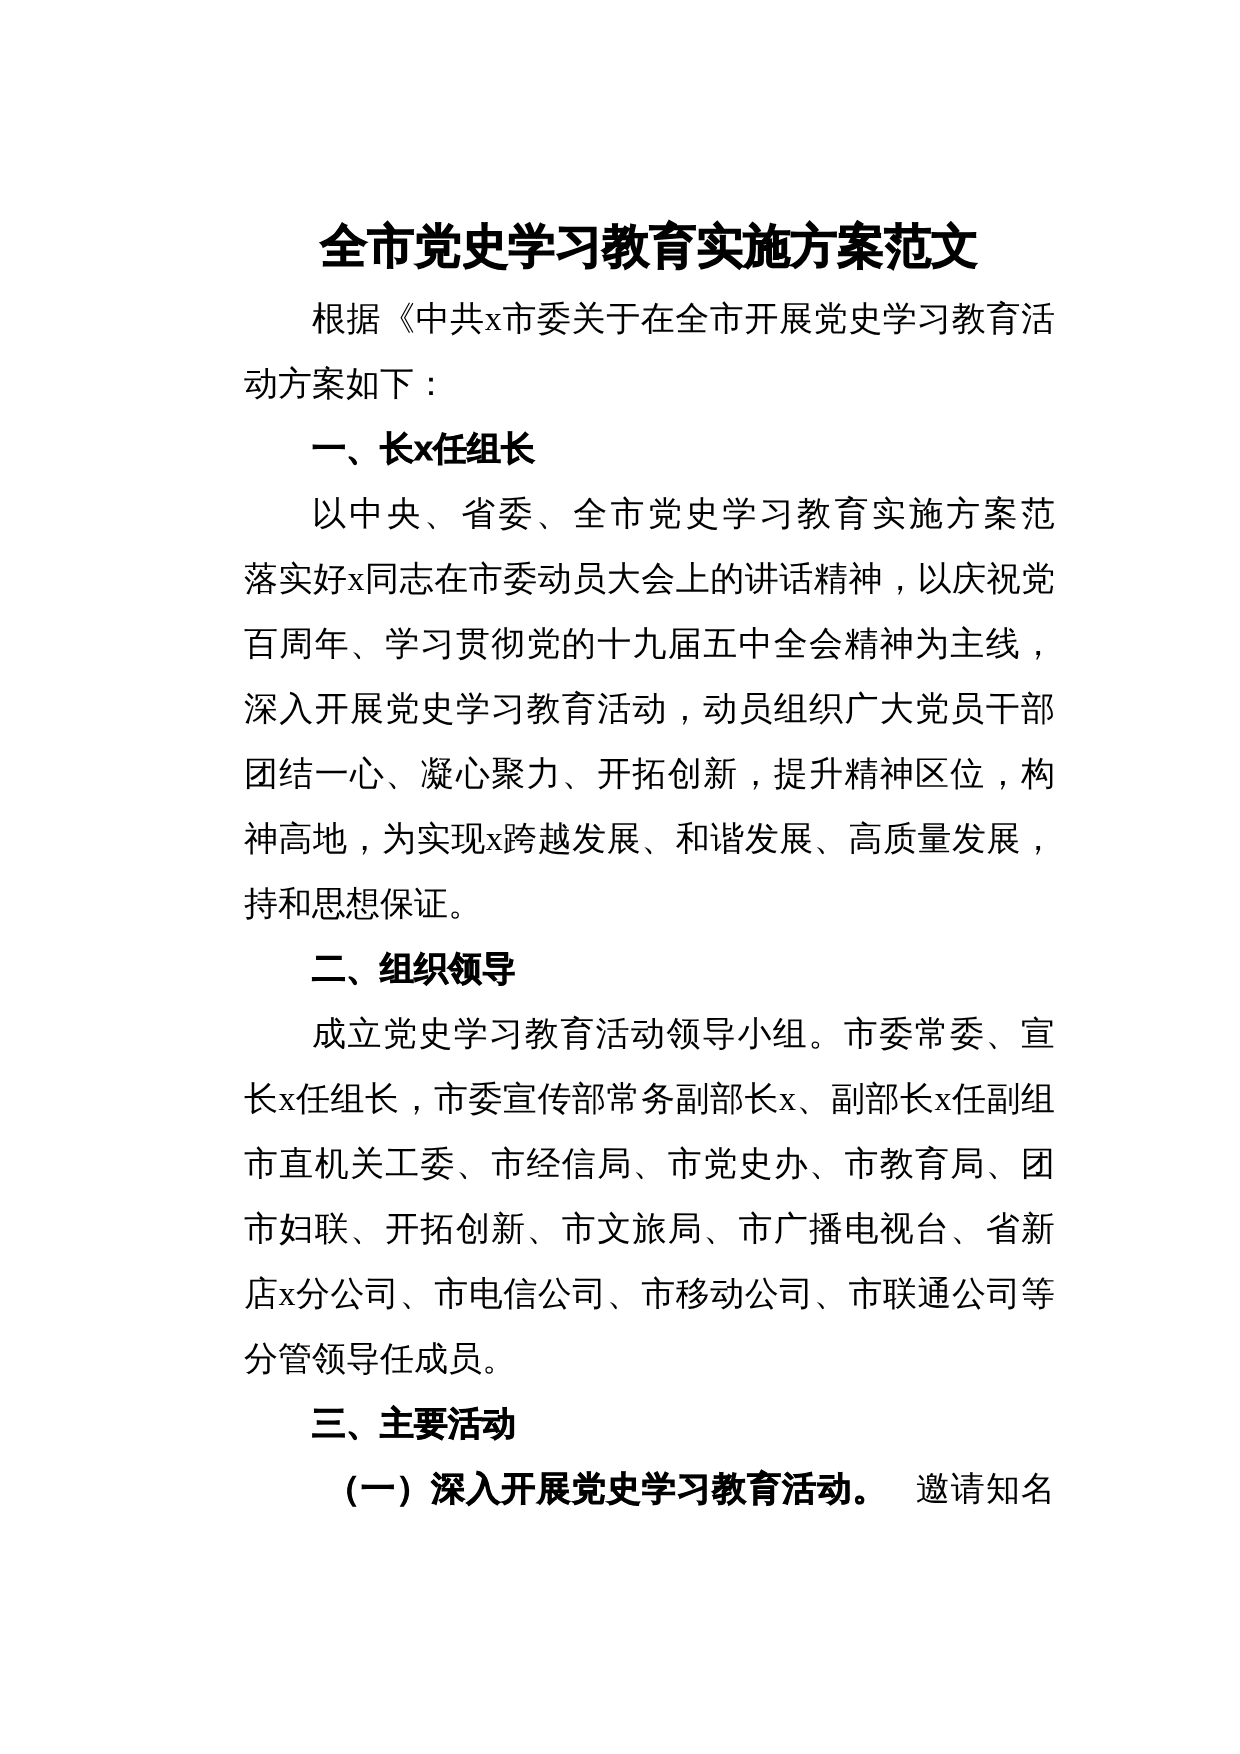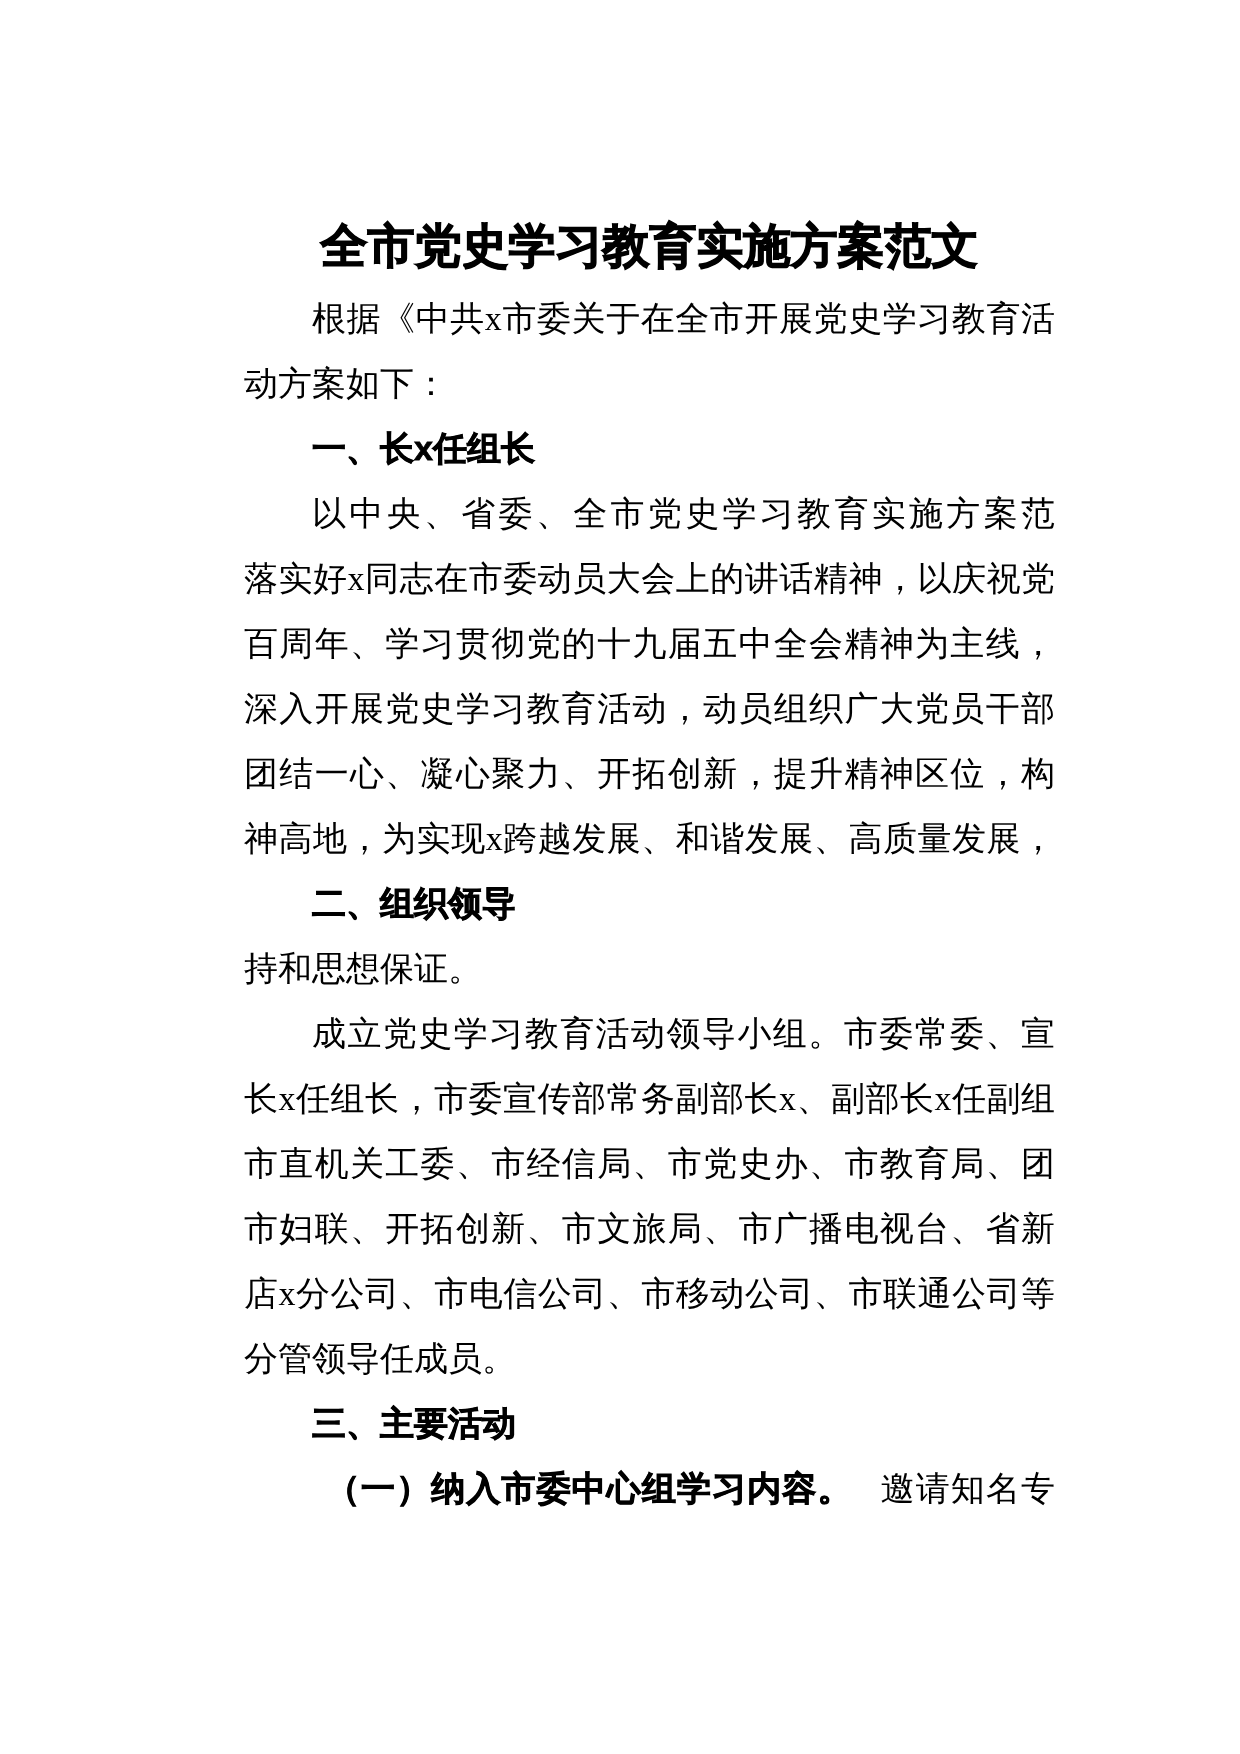--- a/index.html
+++ b/index.html
@@ -72,31 +72,31 @@
     <div class="line">动方案如下：</div>
 
     <div class="line heading">一、长x任组长</div>
 
     <div class="line indent fill">以中央、省委、全市党史学习教育实施方案范文，</div>
     <div class="line fill">落实好x同志在市委动员大会上的讲话精神，以庆祝党建一</div>
     <div class="line fill">百周年、学习贯彻党的十九届五中全会精神为主线，广泛</div>
     <div class="line fill">深入开展党史学习教育活动，动员组织广大党员干部群众</div>
     <div class="line fill">团结一心、凝心聚力、开拓创新，提升精神区位，构筑精</div>
     <div class="line fill">神高地，为实现x跨越发展、和谐发展、高质量发展，将x</div>
+    <div class="line">持和思想保证。</div>
+
     <div class="line heading">二、组织领导</div>
-
-    <div class="line">持和思想保证。</div>
 
     <div class="line indent fill">成立党史学习教育活动领导小组。市委常委、宣传部</div>
     <div class="line fill">长x任组长，市委宣传部常务副部长x、副部长x任副组长，</div>
     <div class="line fill">市直机关工委、市经信局、市党史办、市教育局、团市委</div>
     <div class="line fill">市妇联、开拓创新、市文旅局、市广播电视台、省新华书</div>
     <div class="line fill">店x分公司、市电信公司、市移动公司、市联通公司等单位</div>
     <div class="line">分管领导任成员。</div>
 
     <div class="line heading">三、主要活动</div>
 
     <div class="line indent fill">
-      <span class="bold-run">（一）纳入市委中心组学习内容。</span><span>邀请知名专家为市</span>
+      <span class="bold-run">（一）深入开展党史学习教育活动。</span><span>邀请知名专家为市</span>
     </div>
 
   </div>
 </div>
 
 </body></html>

